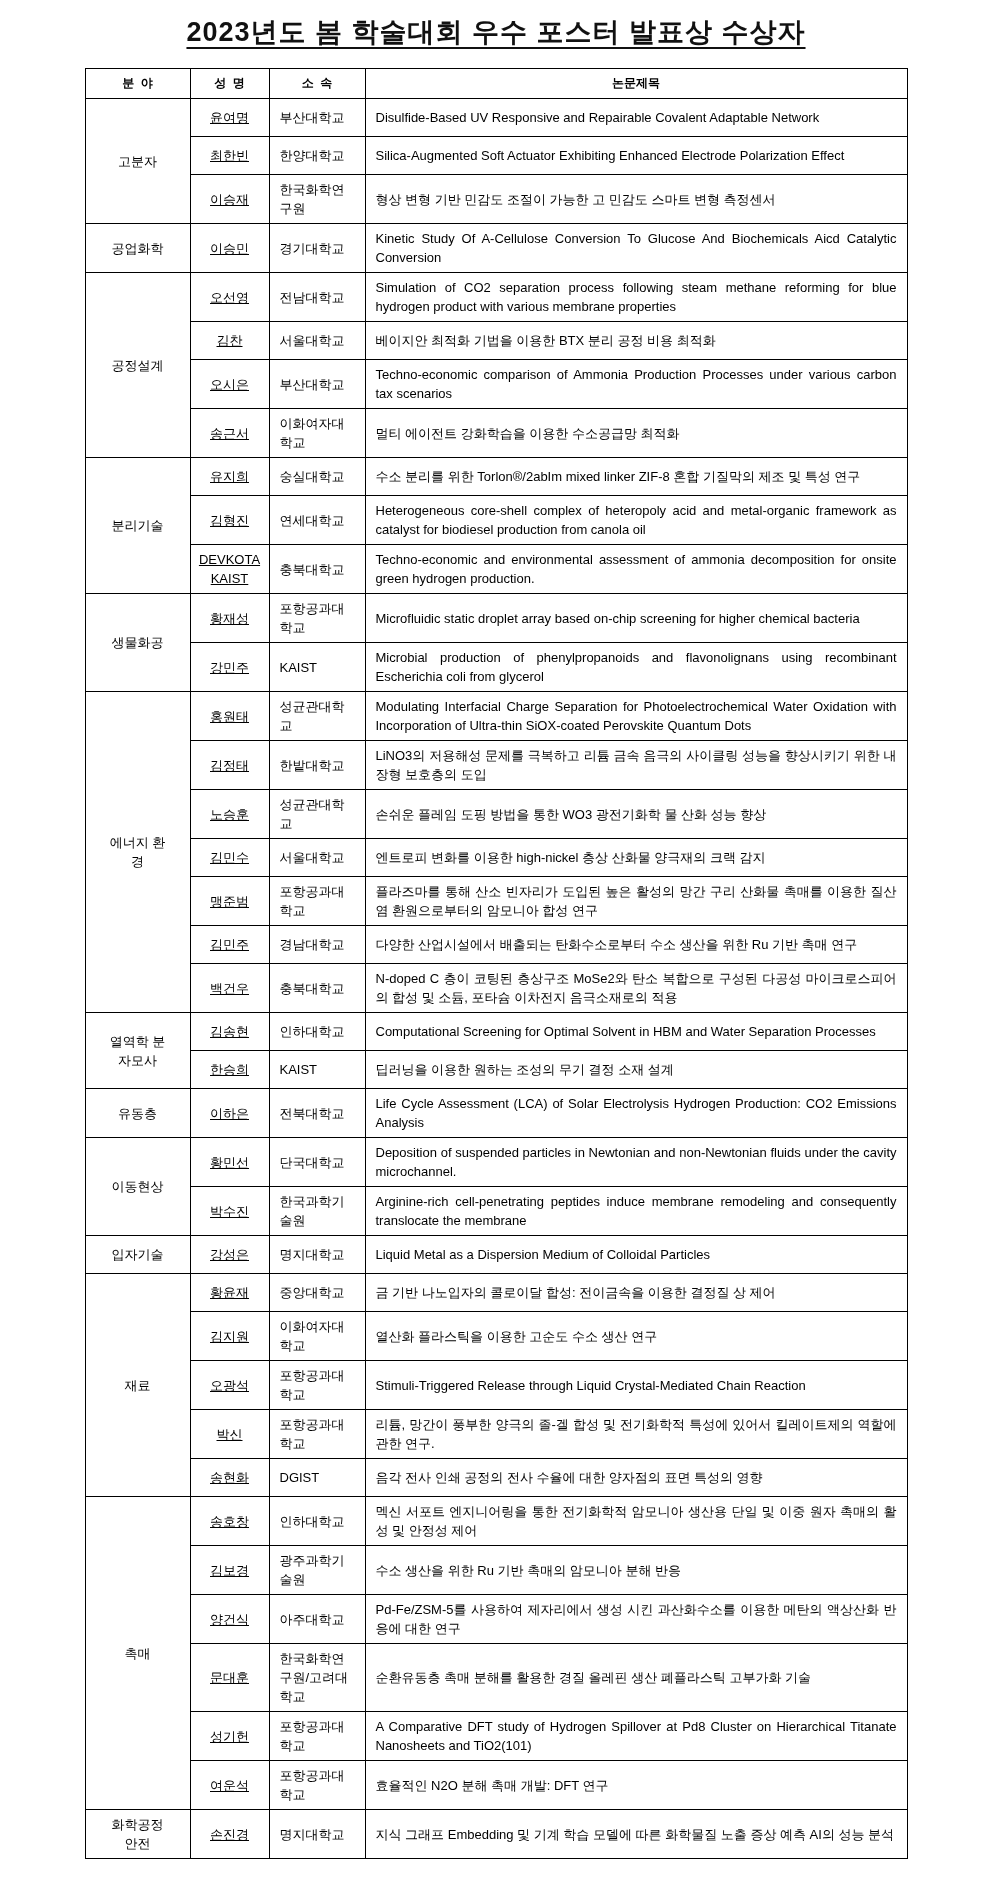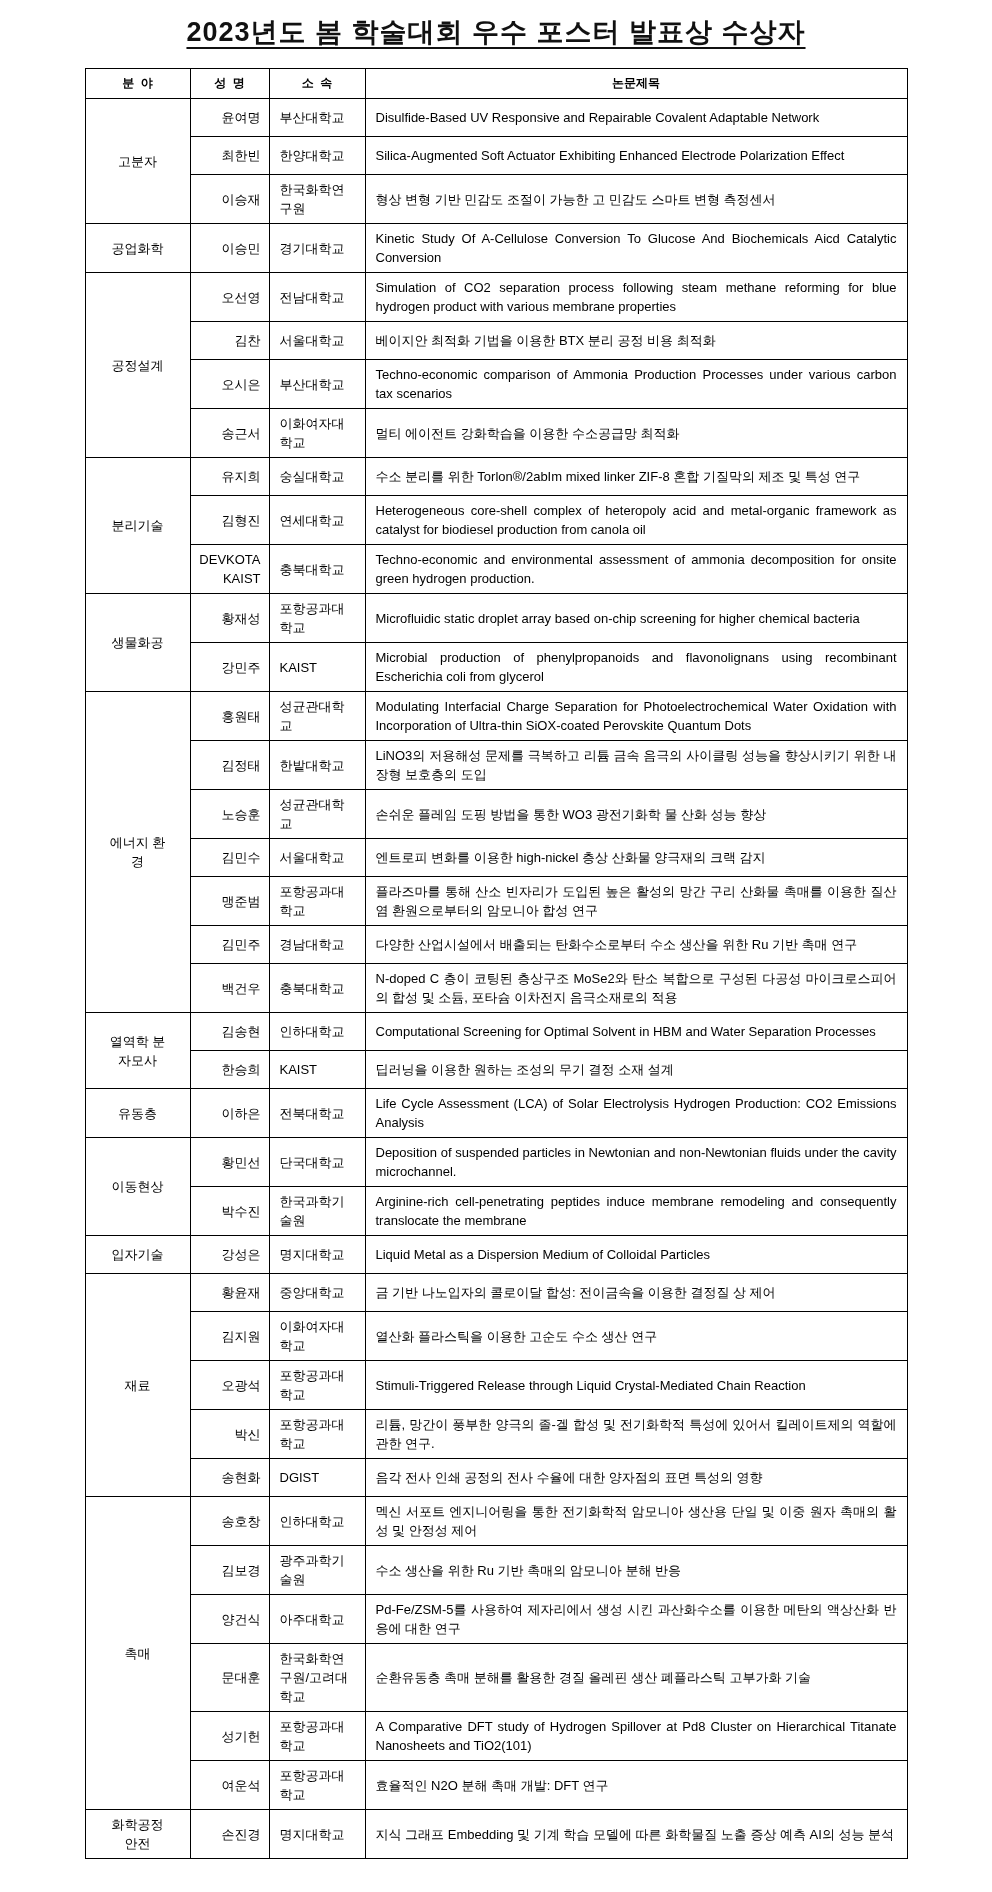--- a/index.html
+++ b/index.html
@@ -48,23 +48,24 @@
     text-align: center;
     white-space: pre;
     padding: 4px 2px;
   }
   td.field {
     text-align: center;
     padding: 5px 20px;
     height: 38px;
   }
   td.name {
-    text-align: right;
+    text-align: center;
     padding: 5px 8px;
     height: 38px;
+    text-decoration: underline;
   }
   td.affil {
     text-align: left;
     padding: 5px 10px;
     height: 38px;
     word-break: break-all;
   }
   td.title {
     text-align: justify;
     padding: 5px 10px;

